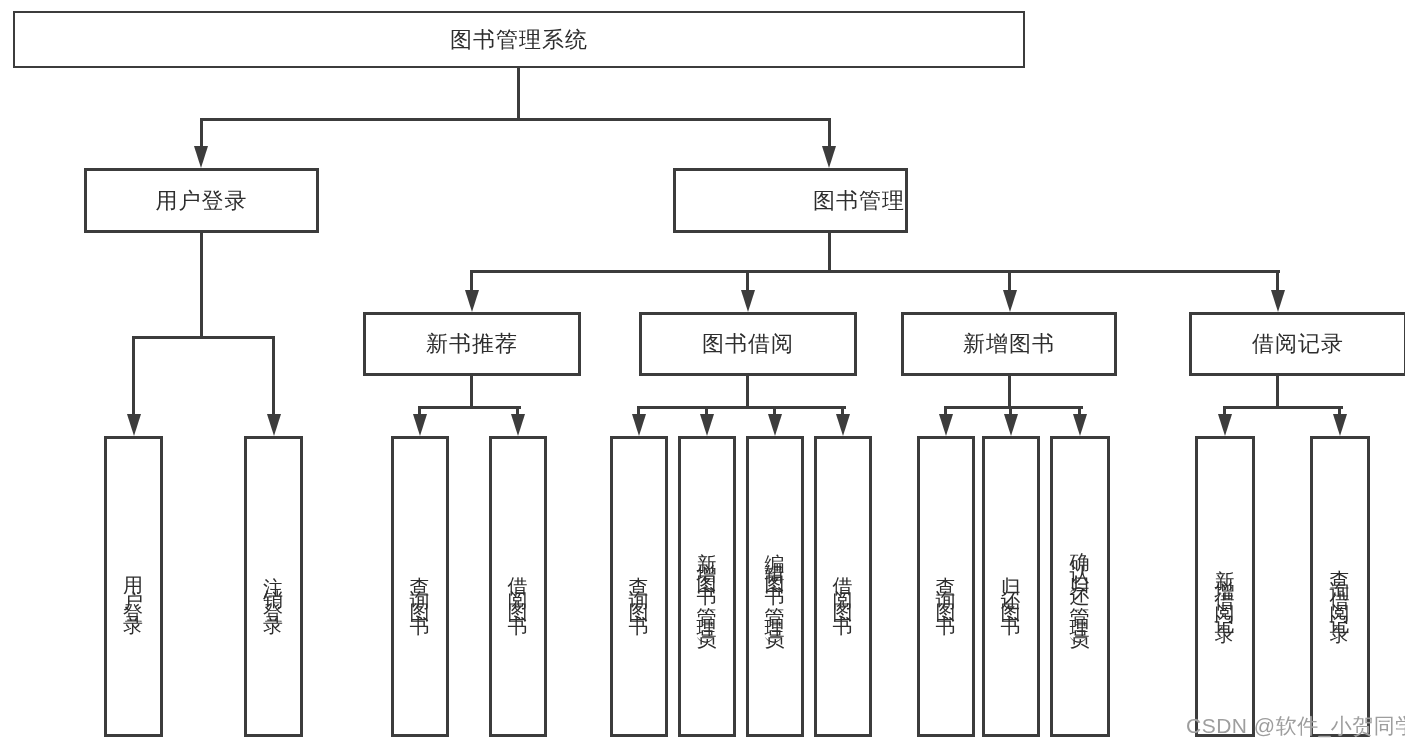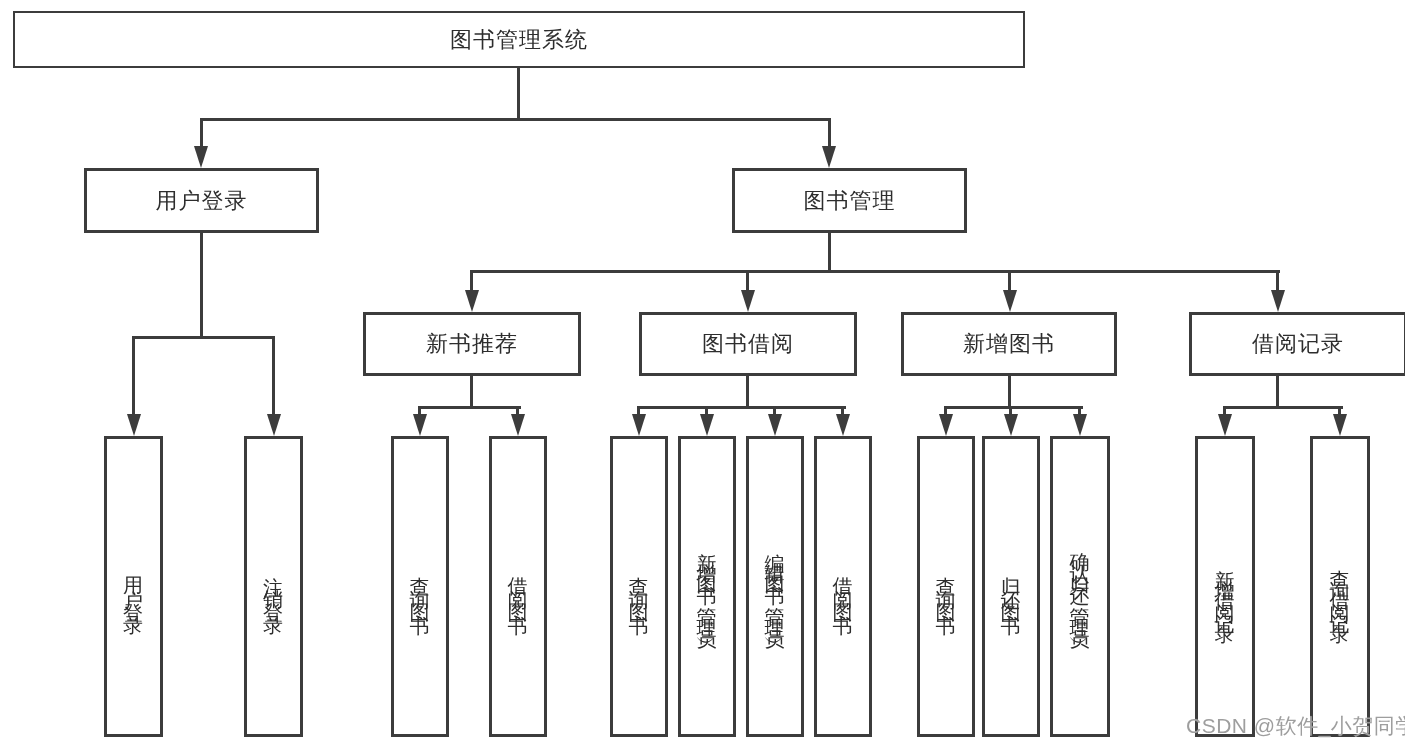--- a/index.html
+++ b/index.html
@@ -77,21 +77,21 @@
   <div class="vline" style="left:517px;top:68px;height:53px;"></div>
   <div class="hline" style="left:200px;top:118px;width:631px;"></div>
   <div class="vline" style="left:200px;top:118px;height:32px;"></div>
   <div class="arrow" style="left:194px;top:146px;"></div>
   <div class="vline" style="left:828px;top:118px;height:32px;"></div>
   <div class="arrow" style="left:822px;top:146px;"></div>
 
   <div class="box" style="left:84px;top:168px;width:235px;height:65px;">
     <span>用户登录</span>
   </div>
-  <div class="box" style="left:732px;top:168px;width:235px;height:65px;">
+  <div class="box" style="left:673px;top:168px;width:235px;height:65px;justify-content:flex-end;">
     <span>图书管理</span>
   </div>
 
   <div class="vline" style="left:828px;top:233px;height:40px;"></div>
   <div class="hline" style="left:470px;top:270px;width:810px;"></div>
   <div class="vline" style="left:470px;top:270px;height:22px;"></div>
   <div class="arrow" style="left:465px;top:290px;"></div>
   <div class="vline" style="left:746px;top:270px;height:22px;"></div>
   <div class="arrow" style="left:741px;top:290px;"></div>
   <div class="vline" style="left:1008px;top:270px;height:22px;"></div>

